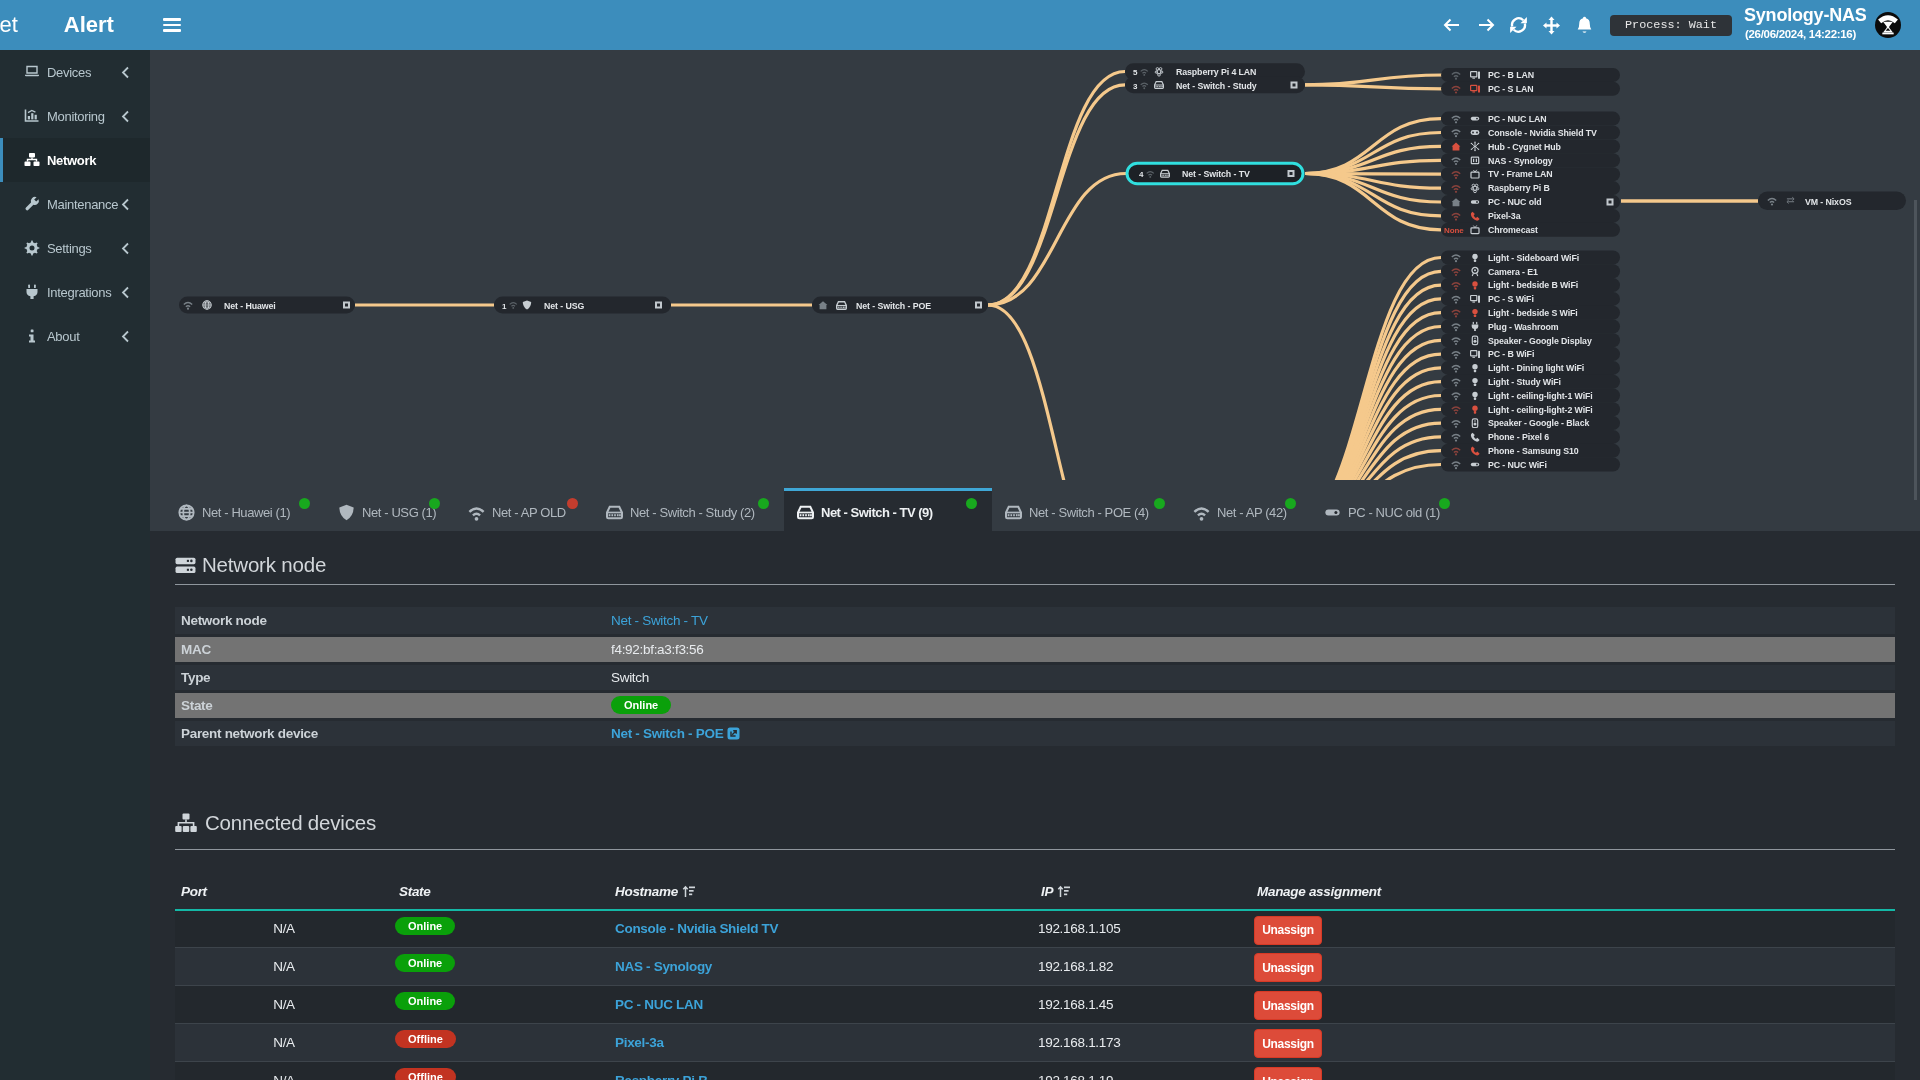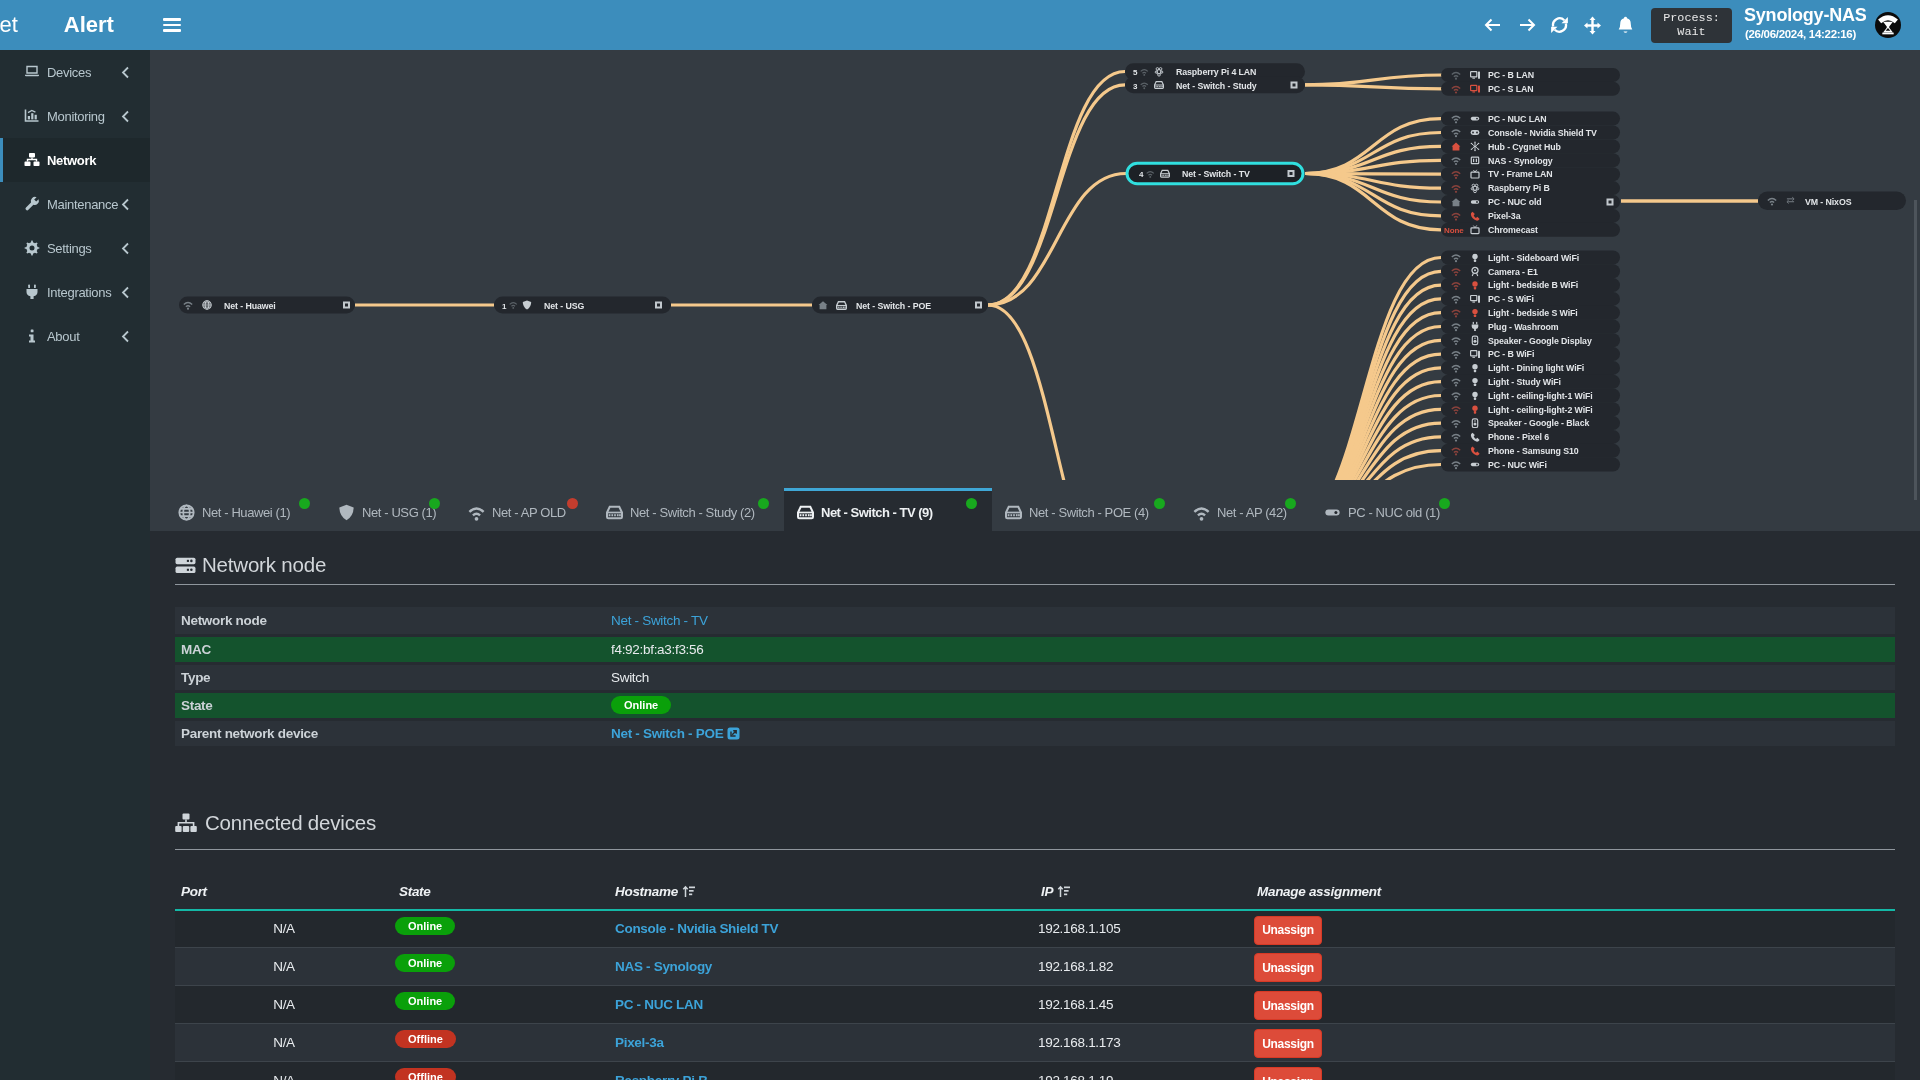--- a/index.html
+++ b/index.html
@@ -10,21 +10,21 @@
 .mitem { height:44px; display:flex; align-items:center; color:#b8c7ce;
   font-size:13px; letter-spacing:-0.3px; padding-left:21px; position:relative; border-left:3px solid transparent; }
 .mitem .mico { margin-right:7px; flex:none; }
 .mitem .chev { position:absolute; right:20px; }
 .mitem.active { background:#1e282c; color:#ffffff; font-weight:bold; border-left:3px solid #3c8dbc; }
 .burger { position:absolute; left:13px; top:18px; width:18px; height:14px; }
 .burger div { height:2.5px; background:#fff; margin-bottom:3px; border-radius:1px; }
 .hicons { position:absolute; right:0; top:0; height:50px; display:flex; align-items:center; color:#fff; }
 .hico { width:33px; text-align:center; flex:none; }
 .process { background:#2e3338; color:#e8e8e8; font-family:"Liberation Mono",monospace;
-  font-size:11.8px; width:81px; text-align:center; padding:3px 0 4px 0; border-radius:4px;
+  font-size:11.8px; width:122px; text-align:center; padding:3px 0 4px 0; border-radius:4px;
   margin-left:9px; margin-right:12px; flex:none; }
 .hostinfo { text-align:right; color:#fff; line-height:17px; width:112px; margin-right:19px; white-space:nowrap; }
 .hostinfo b { font-size:18px; letter-spacing:-0.2px; }
 .hostinfo span { font-size:11.5px; letter-spacing:-0.3px;font-weight:bold; }
 .main { position:absolute; left:150px; top:50px; width:1770px; }
 .diagram { position:relative; width:1770px; height:438px; background:#343b42; }
 .tabstrip { display:flex; height:43px; background:#343b42; }
 .tab { position:relative; display:flex; align-items:center; justify-content:flex-start;
   padding-left:13px; gap:7px; color:#b0b8bf; font-size:13px; letter-spacing:-0.4px; padding-top:2px;
   border-top:3px solid transparent; }
@@ -33,21 +33,21 @@
 .tab .dot { position:absolute; top:7px; right:15px; width:11px; height:11px; border-radius:50%; }
 .content { background:#262b31; padding:0 15px; min-height:549px; }
 .sect { padding:0 10px; }
 .sect-title { display:flex; align-items:center; color:#d2d6da; font-size:20.5px;
   letter-spacing:-0.2px; padding:8px 0 7px 0; border-bottom:1px solid #8f969d; }
 table.kv { border-collapse:collapse; width:100%; margin-top:22px; font-size:13.5px;
   letter-spacing:-0.3px; color:#e8ebee; }
 table.kv td { height:28px; padding:0 6px; border-bottom:3px solid #262b31; }
 table.kv td.k { width:430px; font-weight:bold; color:#ccd2d7; }
 table.kv tr.lt { background:#2c3239; }
-table.kv tr.dk { background:#14532d; }
+table.kv tr.dk { background:#737373; }
 .lnk { color:#3ca3d9; }
 .lnk.b { font-weight:bold; }
 .badge { display:inline-block; color:#fff; font-size:11px; font-weight:bold;
   padding:3px 13px; border-radius:9px; letter-spacing:0; }
 .badge-g { background:#0aa00a; }
 .badge-r { background:#c23321; }
 table.dev { border-collapse:collapse; width:100%; margin-top:25px; font-size:13.5px;
   letter-spacing:-0.3px; color:#e8ebee; }
 table.dev tr.hd td { font-weight:bold; color:#eef1f3; height:35px; }
 table.dev td { height:38px; padding:0 6px; border-top:1px solid #3d444b; }

